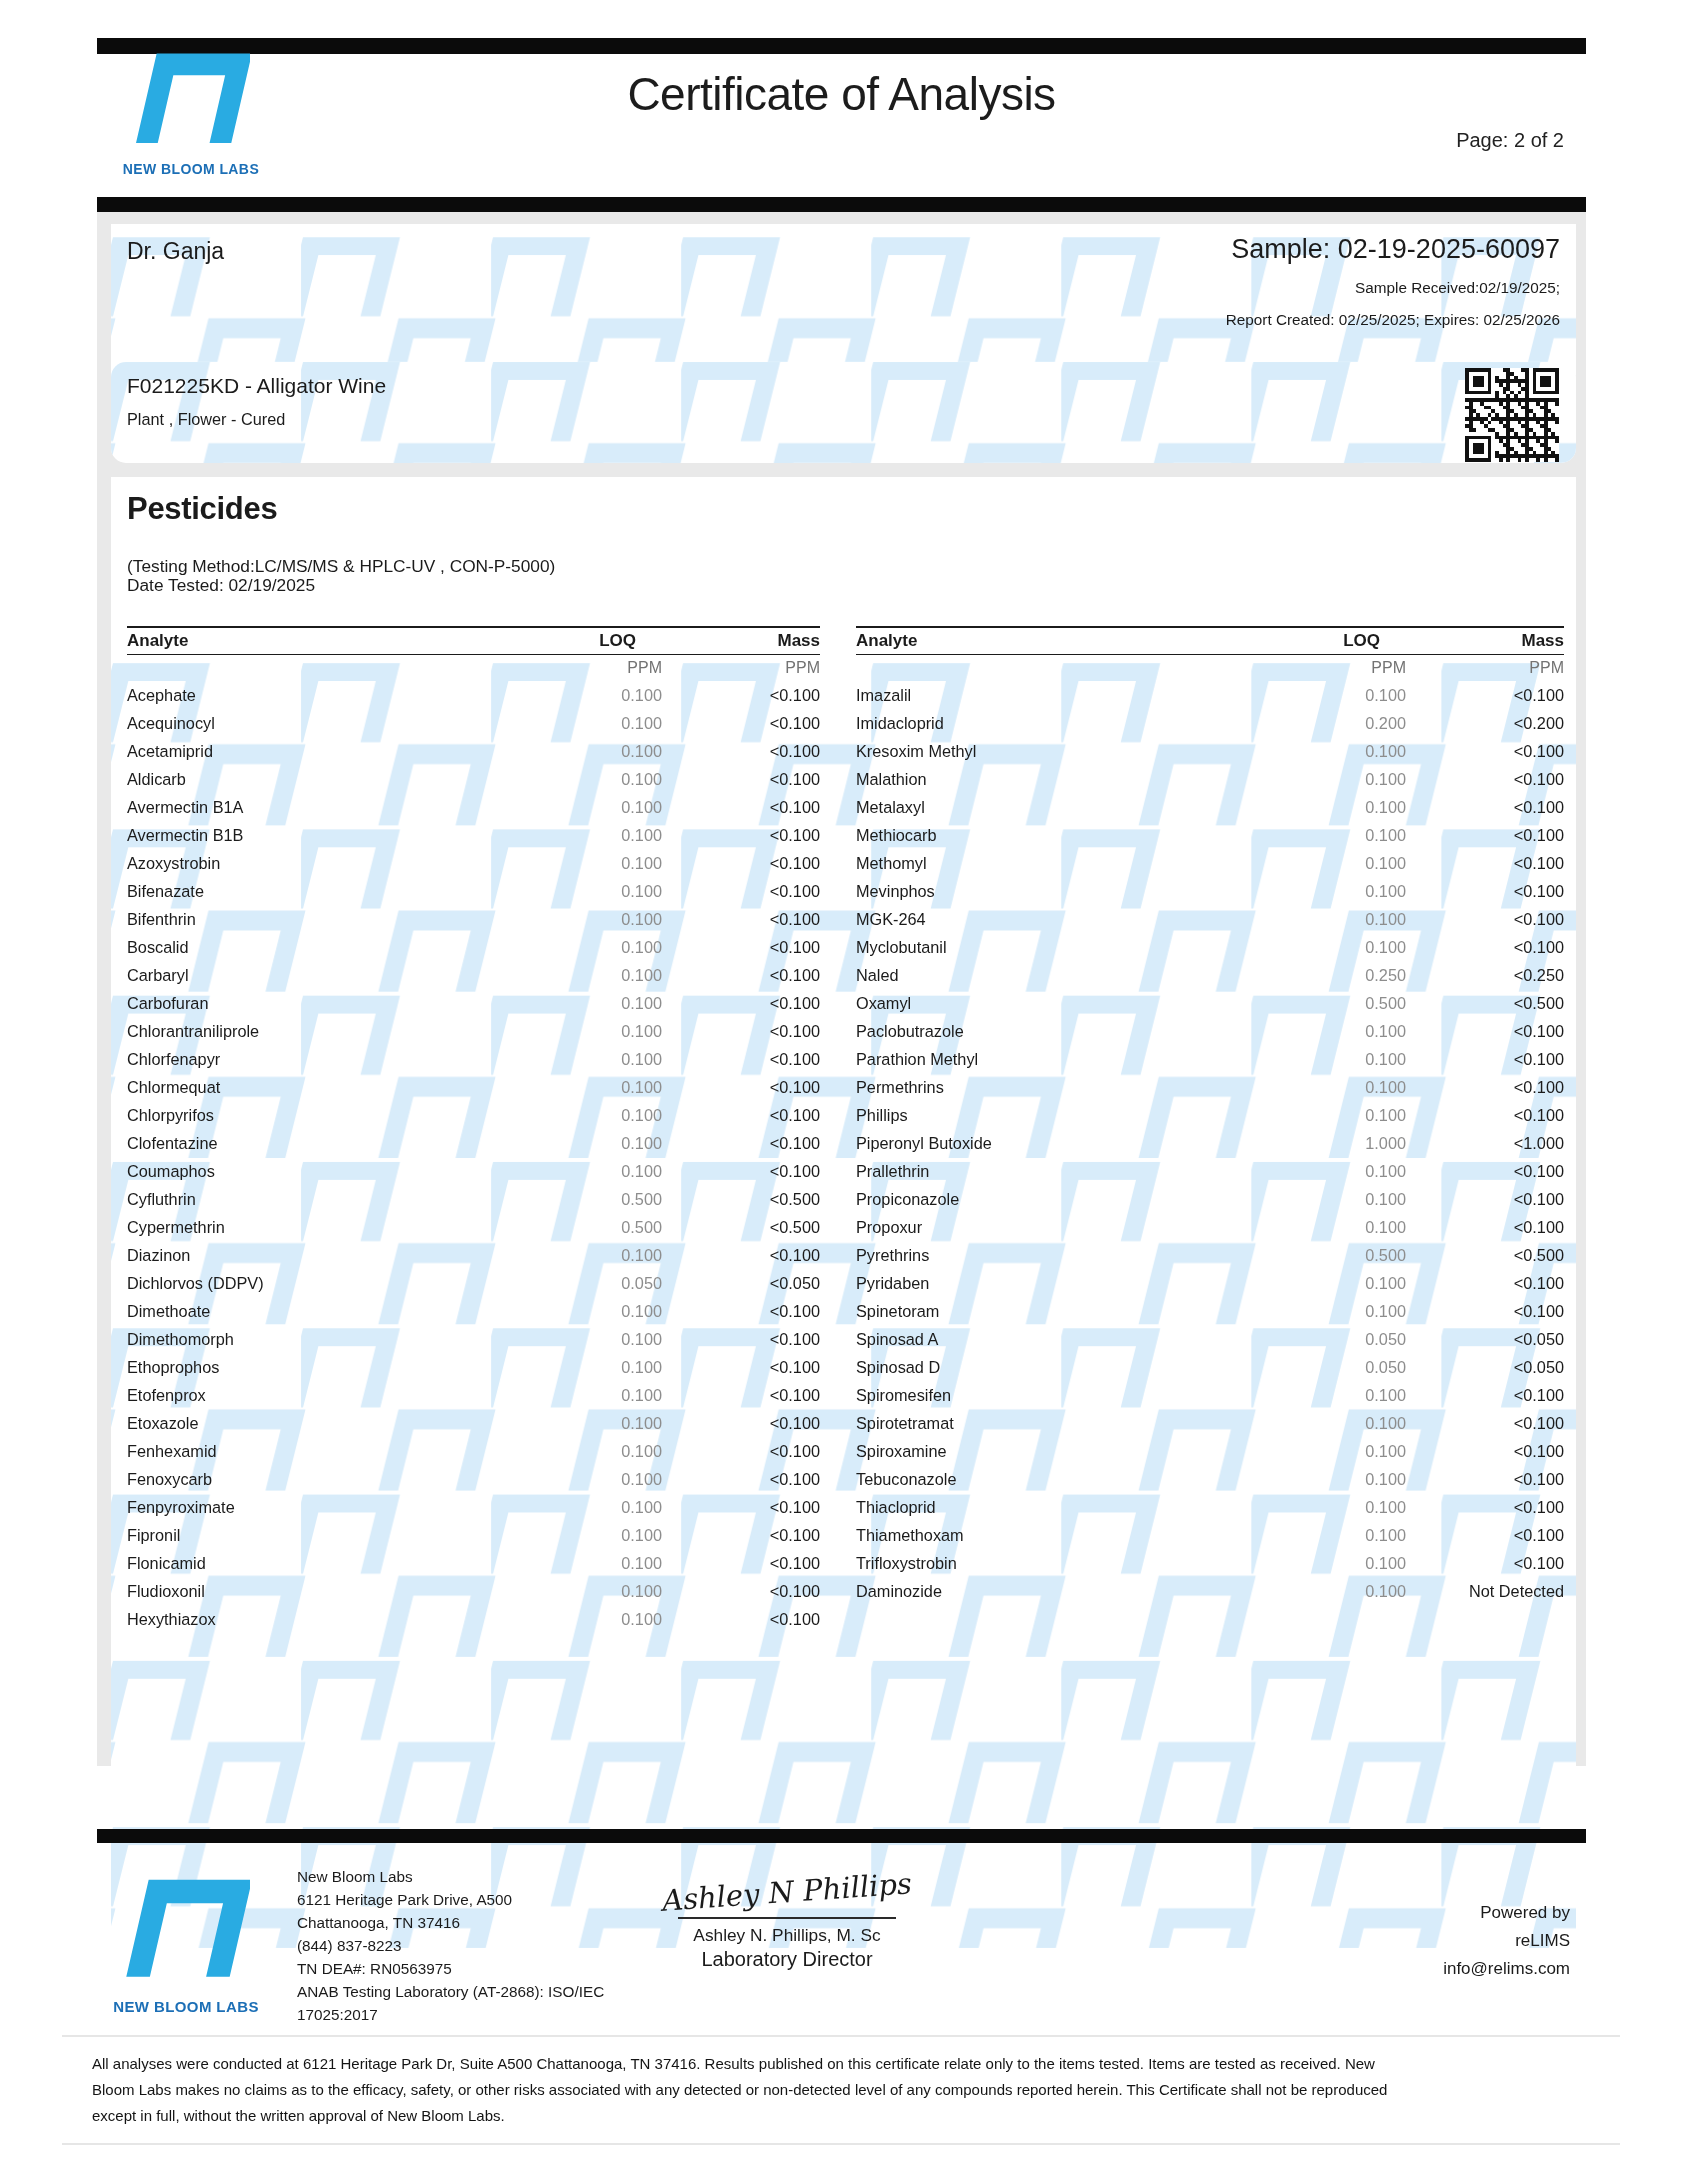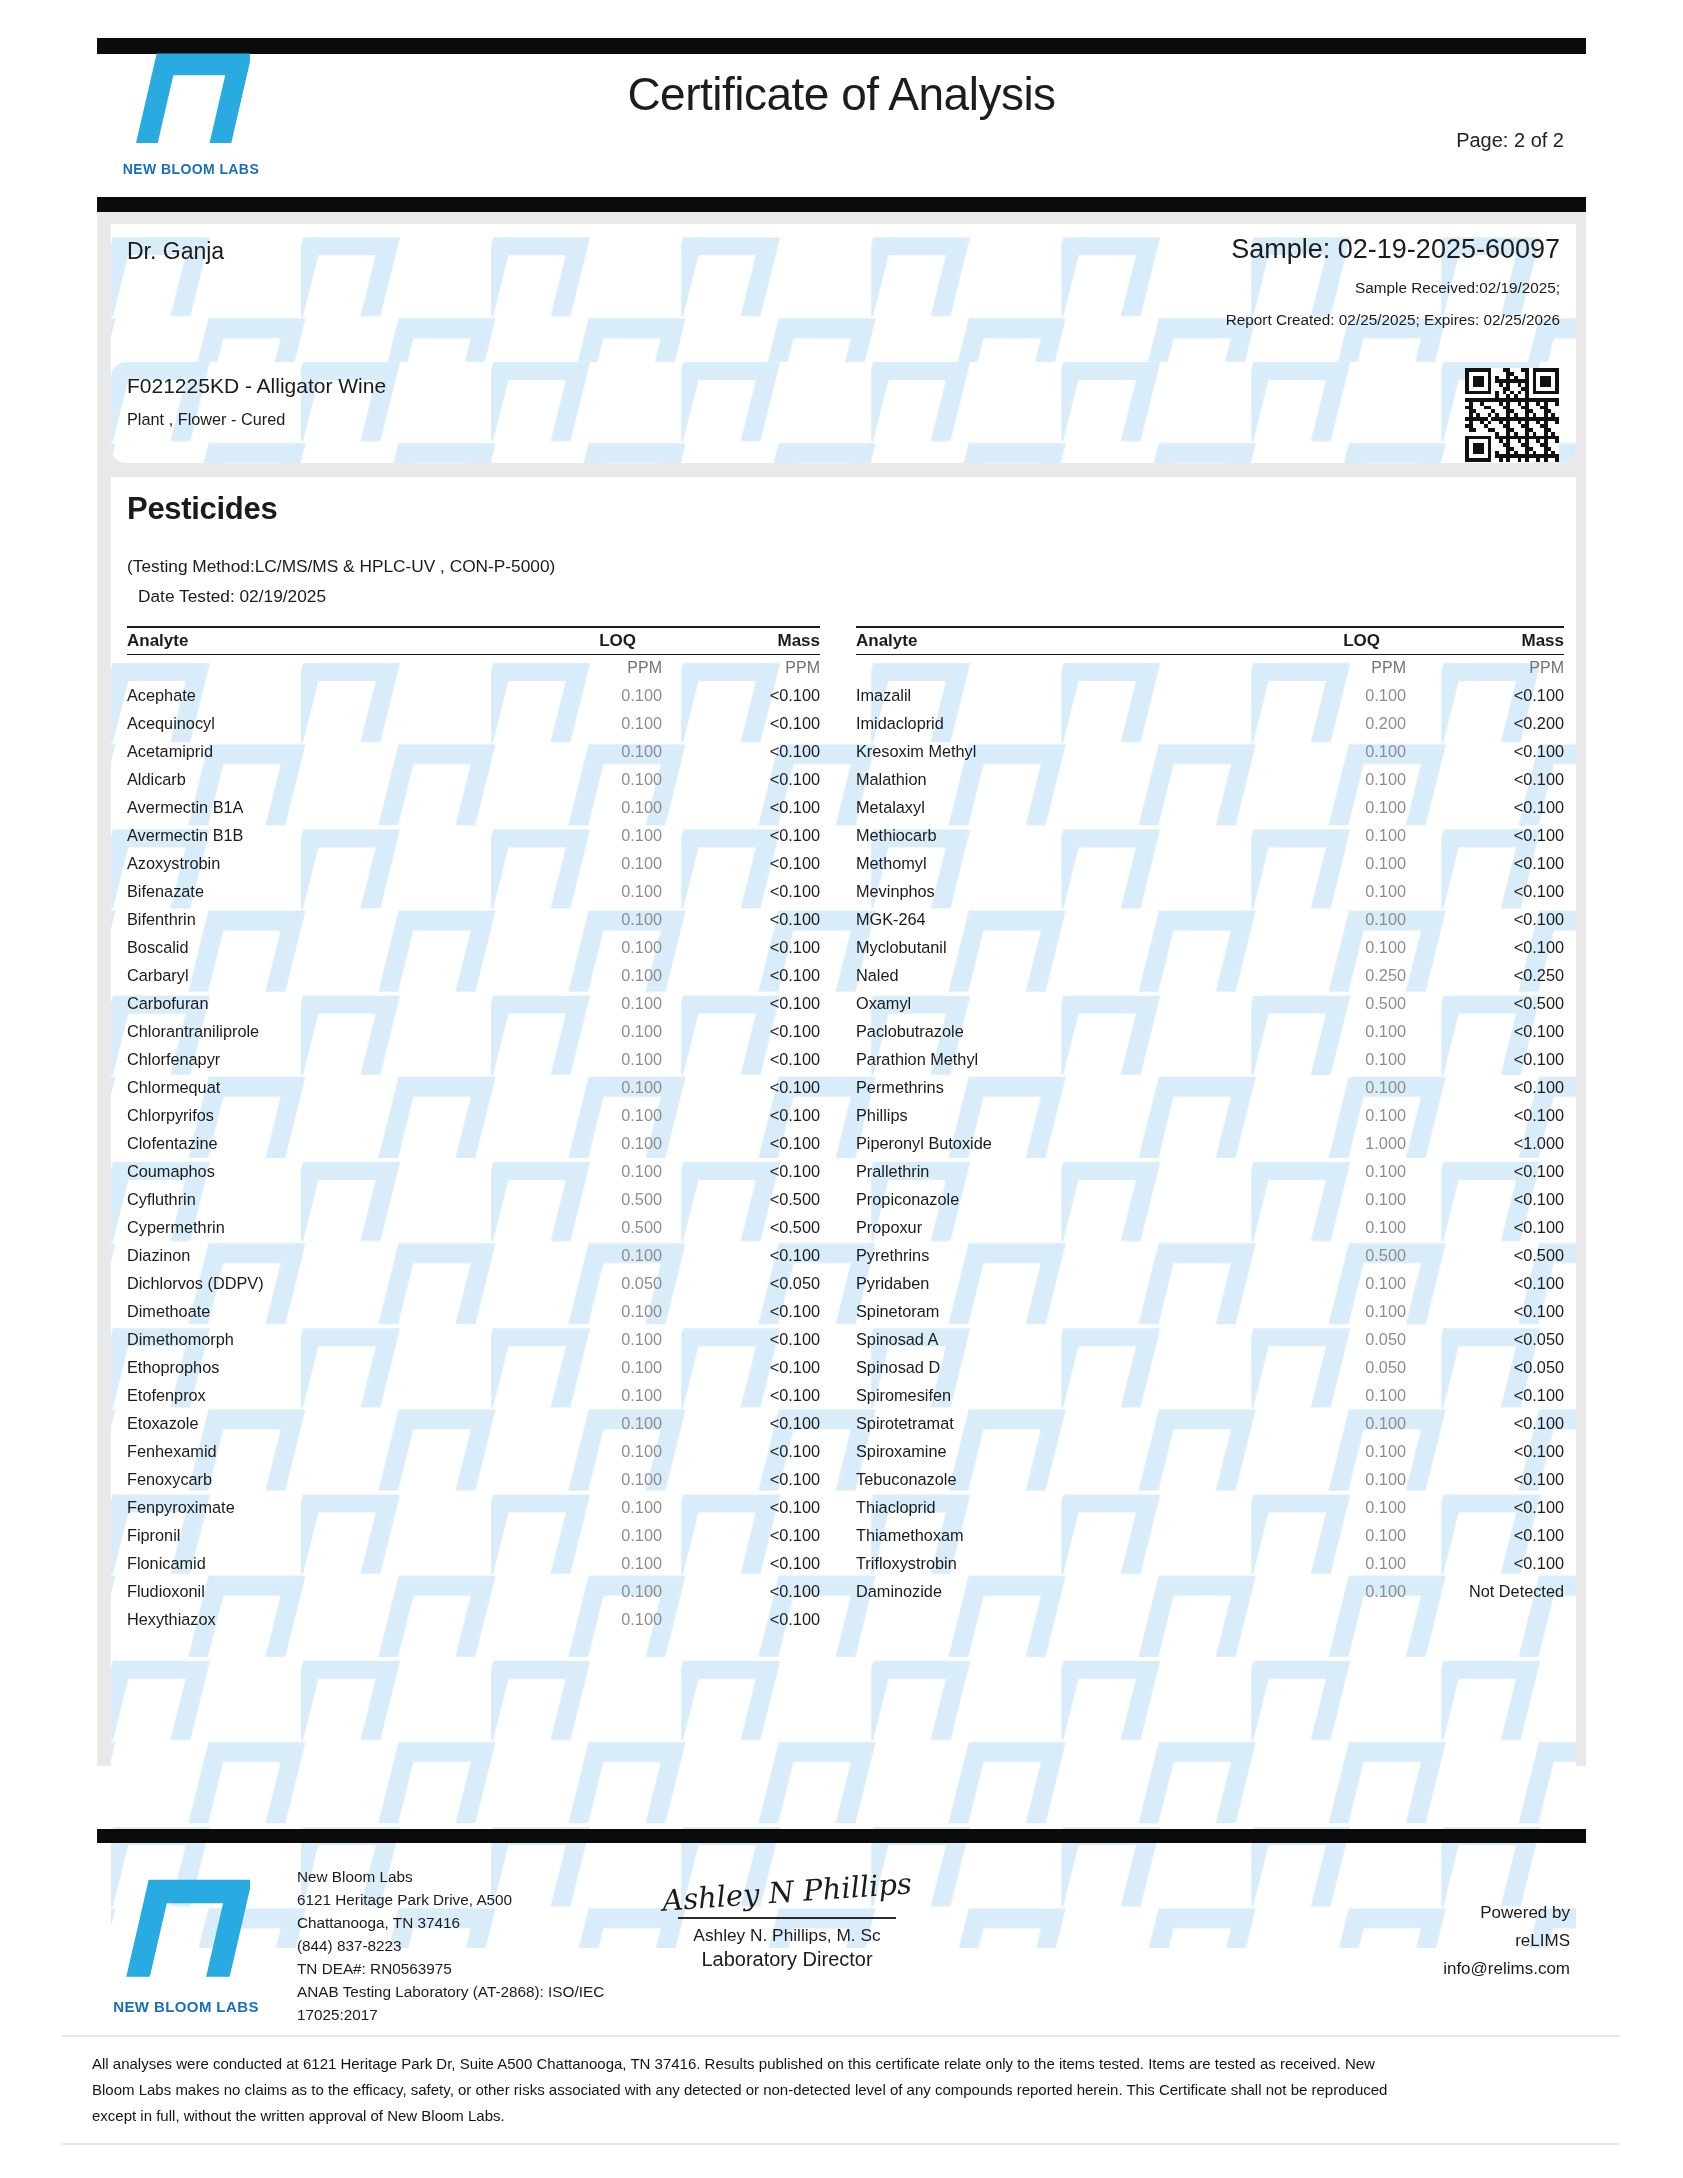--- a/index.html
+++ b/index.html
@@ -30,21 +30,21 @@
   .client-sample{position:absolute;right:16px;top:10px;font-size:27px;}
   .client-received{position:absolute;right:16px;top:55px;font-size:15.3px;}
   .client-report{position:absolute;right:16px;top:87px;font-size:15.3px;}
 
   .sample-id{position:absolute;left:16px;top:12px;font-size:21px;}
   .sample-type{position:absolute;left:16px;top:48px;font-size:16.3px;}
   .qr{position:absolute;left:1354px;top:6px;width:94px;height:94px;}
 
   .pest-title{position:absolute;left:16px;top:14px;font-size:31px;font-weight:bold;letter-spacing:-0.3px;}
   .pest-method{position:absolute;left:16px;top:79px;font-size:17.3px;}
-  .pest-date{position:absolute;left:16px;top:109px;font-size:17.3px;margin-left:11px;}
+  .pest-date{position:absolute;left:16px;top:98px;font-size:17.3px;}
 
   .ptable{position:absolute;top:149px;}
   .ptable-left{left:16px;width:693px;}
   .ptable-right{left:745px;width:708px;}
   .trow{display:flex;align-items:center;}
   .thead{height:26px;border-top:2px solid #1b1b1b;border-bottom:1.5px solid #1b1b1b;font-weight:bold;font-size:17px;gap:26px;}
   .pprow{height:26px;font-size:16px;color:#737373;}
   .prow{height:28px;font-size:16.3px;}
   .col-a{flex:1;text-align:left;white-space:nowrap;}
   .col-l{width:149px;text-align:right;white-space:nowrap;}

